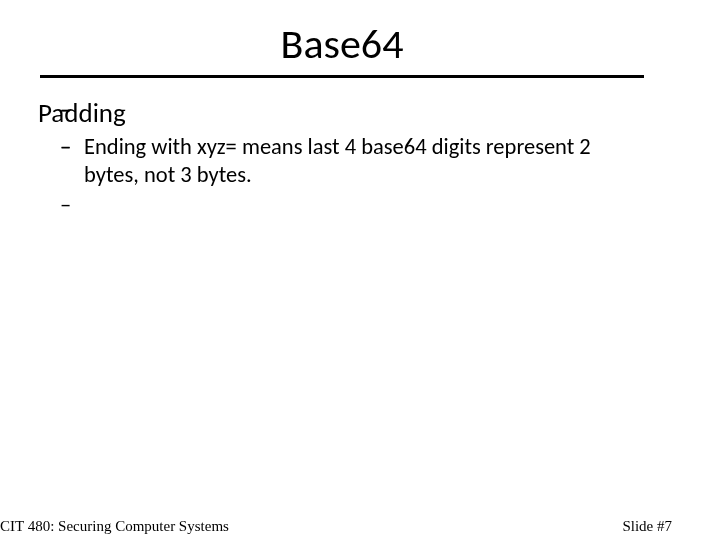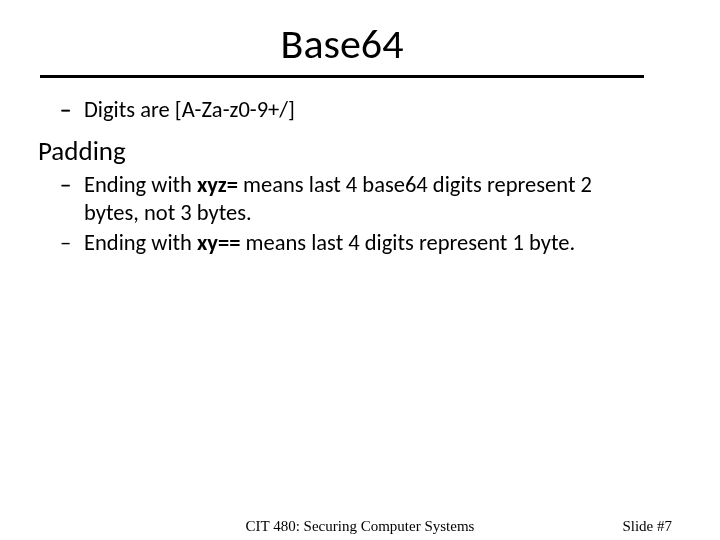--- a/index.html
+++ b/index.html
@@ -6,43 +6,43 @@
   html, body { width: 720px; height: 540px; font-family: Calibri, 'Segoe UI', Arial, sans-serif; background: #fff; color: #000; }
   .slide { width: 684px; height: 540px; position: relative; padding: 18px 38px 0 38px; }
   .title-wrap { text-align: center; }
   .title { display: inline-block; font-size: 42px; font-weight: 400; padding-bottom: 2px; }
   .rule { border-bottom: 3px solid #000; margin: 4px 2px 18px 2px; }
   .section-heading { font-size: 27px; font-weight: 400; margin: 6px 0 4px 0; }
   .bullets { list-style: none; margin: 2px 0 10px 0; }
   .bullets li { position: relative; font-size: 22.5px; line-height: 1.25; padding-left: 46px; margin-bottom: 2px; }
   .bullets li .dash { position: absolute; left: 22px; top: 0; }
   .bullets li .text { display: inline; }
-  .bold { font-weight: 700; text-align: right; }
+  .bold { font-weight: 400; text-align: right; }
   .footer { position: absolute; bottom: 22px; left: 0; width: 720px; font-family: 'Times New Roman', Times, serif; font-size: 15px; }
-  .footer-center { position: absolute; left: 0; width: 100%; text-align: center; }
+  .footer-center { position: absolute; left: 0; width: 100%; }
   .footer-right { position: absolute; right: 48px; }
 </style>
 </head>
 <body>
 
 <div class="slide">
   <div class="title-wrap">
     <div class="title">Base64</div>
   </div>
   <div class="rule"></div>
   <div id="content">
       <ul class="bullets">
         <li><span class="dash">–</span></li>
         <li><span class="dash">–</span></li>
-        <li><span class="dash">–</span><span class="text"><span>Digits are [A-Za-z0-9+/]</span></span></li>
+        <li><span class="dash">–</span></li>
       </ul>
       <div class="section-heading">Padding</div>
       <ul class="bullets">
         <li><span class="dash">–</span></li>
         <li><span class="dash">–</span><span class="text"><span>Ending with </span><span class="bold">xyz=</span><span> means last 4 base64 digits represent 2 bytes, not 3 bytes.</span></span></li>
-        <li><span class="dash">–</span><span class="text"><span>Ending with </span><span class="bold">xy==</span><span> means last 4 digits represent 1 byte.</span></span></li>
+        <li><span class="dash">–</span></li>
       </ul>
     </div>
   <div class="footer">
     <span class="footer-center">CIT 480: Securing Computer Systems</span>
     <span class="footer-right">Slide #7</span>
   </div>
 </div>
 
 </body></html>

